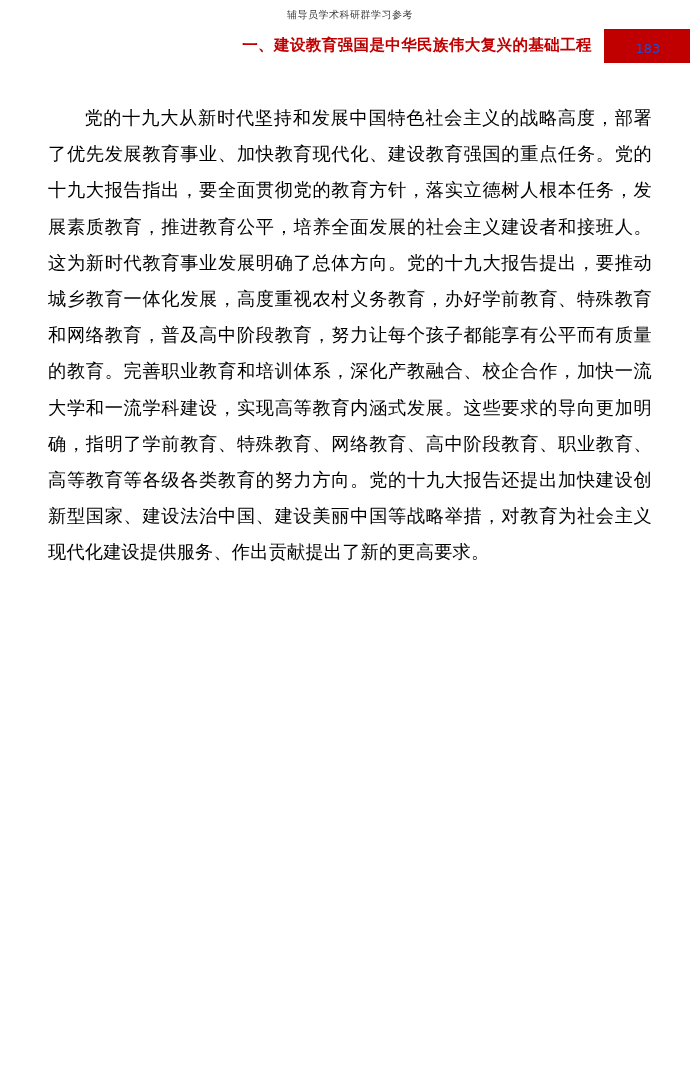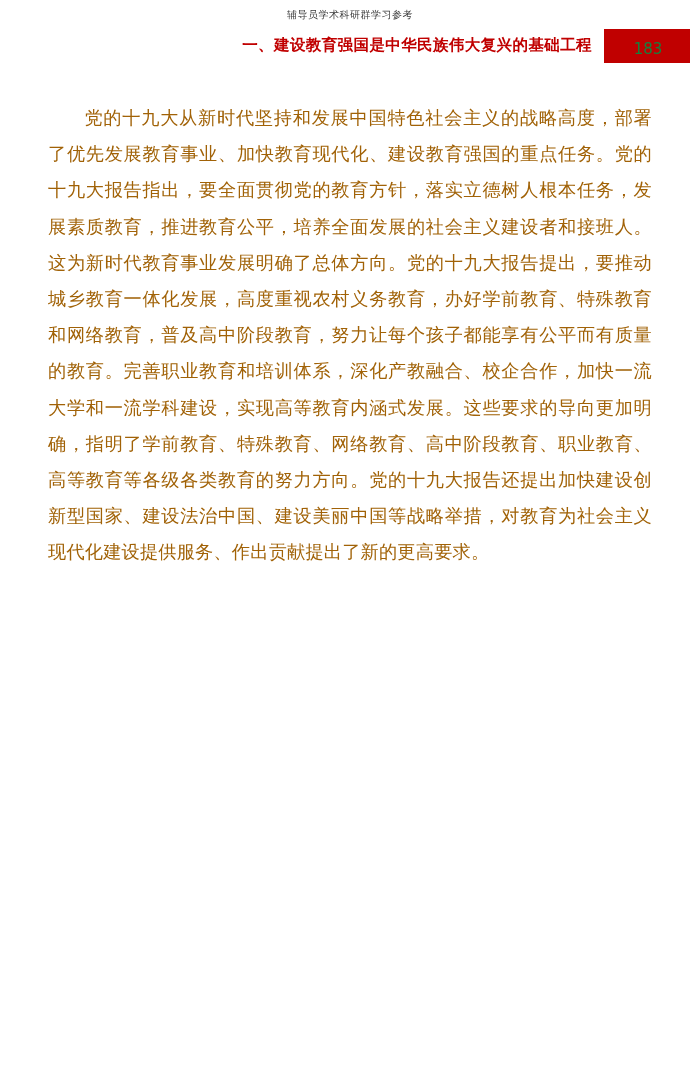--- a/index.html
+++ b/index.html
@@ -59,22 +59,22 @@
     width: 86px;
     height: 34px;
     background: #c00000;
   }
   .page-number {
     position: absolute;
     right: 22px;
     top: 3px;
     width: 60px;
     text-align: center;
-    font-size: 15px;
-    color: #15803d;
+    font-size: 13px;
+    color: #1d4ed8;
     font-family: "DejaVu Sans", "Liberation Sans", sans-serif;
     line-height: 26px;
   }
   .rule {
     position: absolute;
     top: 66px;
     left: 46px;
     width: 608px;
     height: 1px;
     background: transparent;
@@ -87,21 +87,21 @@
     width: 604px;
   }
   .para {
     margin: 0 0 2px 0;
     text-indent: 2em;
     font-size: 18.2px;
     line-height: 36.2px;
     text-align: justify;
     text-justify: inter-ideograph;
     letter-spacing: 0.2px;
-    color: #a16207;
+    color: #000000;
     font-family: "DejaVu Serif", "Liberation Serif", serif;
   }
 </style>
 </head>
 <body>
 
 <div class="page">
 
   <div class="running-head">辅导员学术科研群学习参考</div>
 

